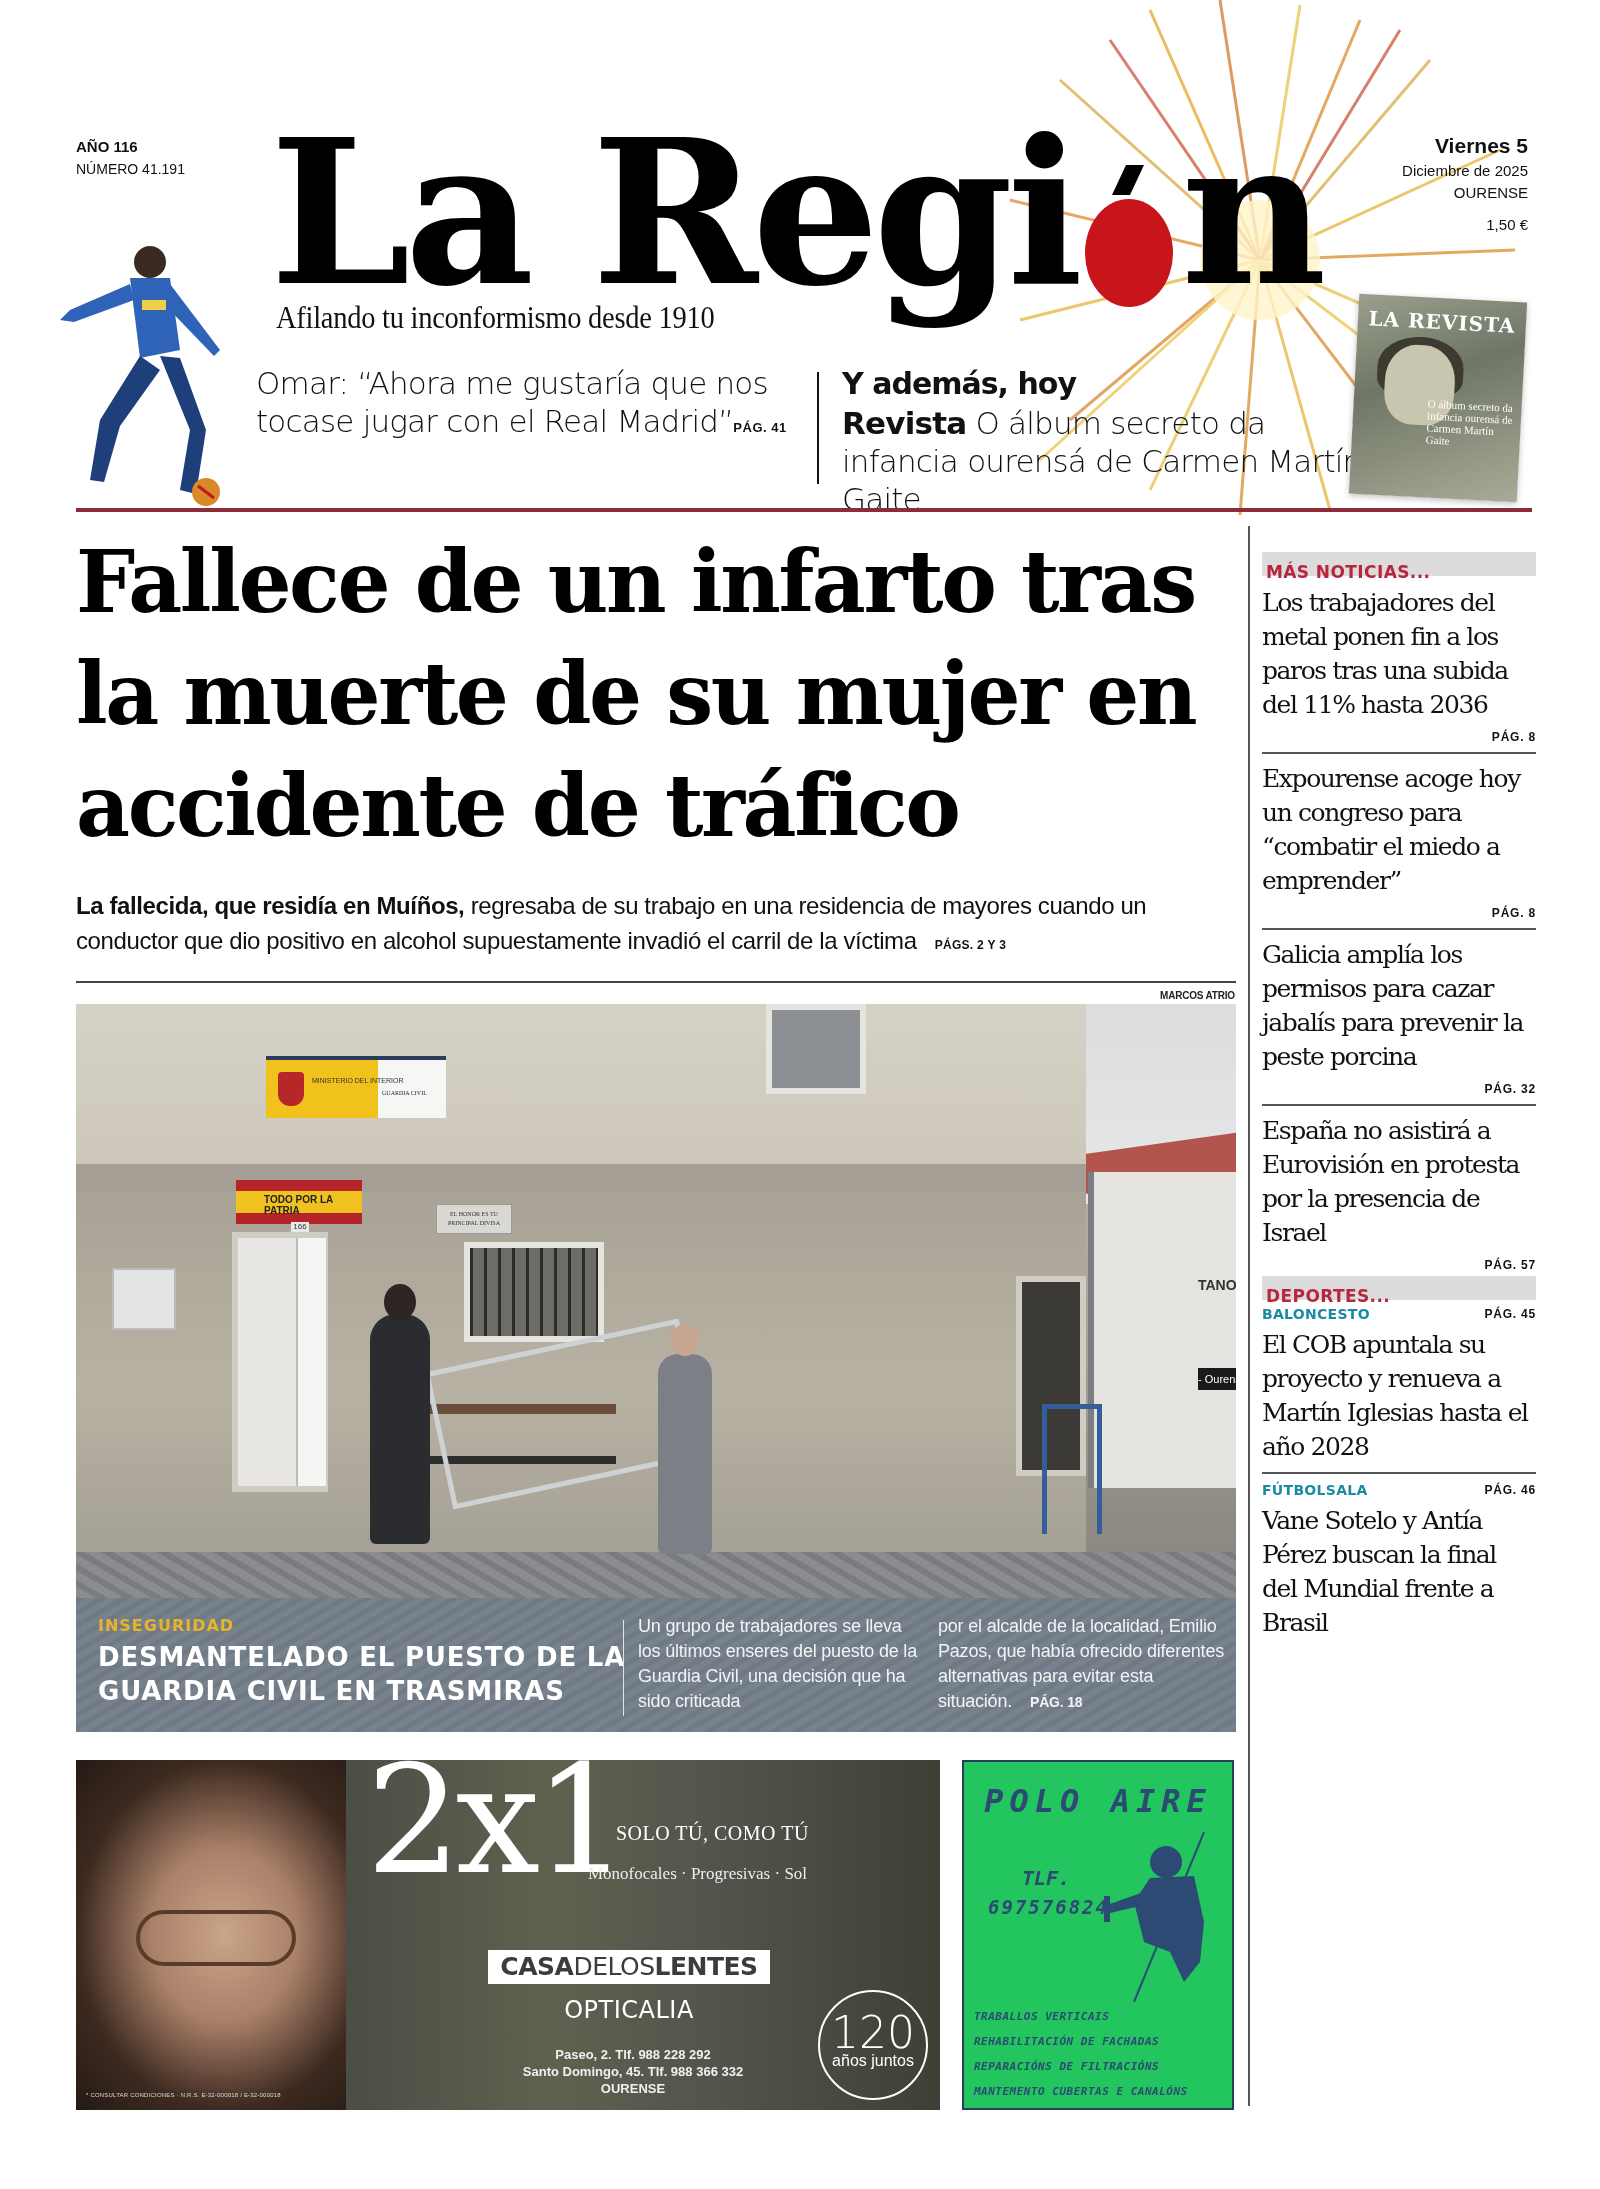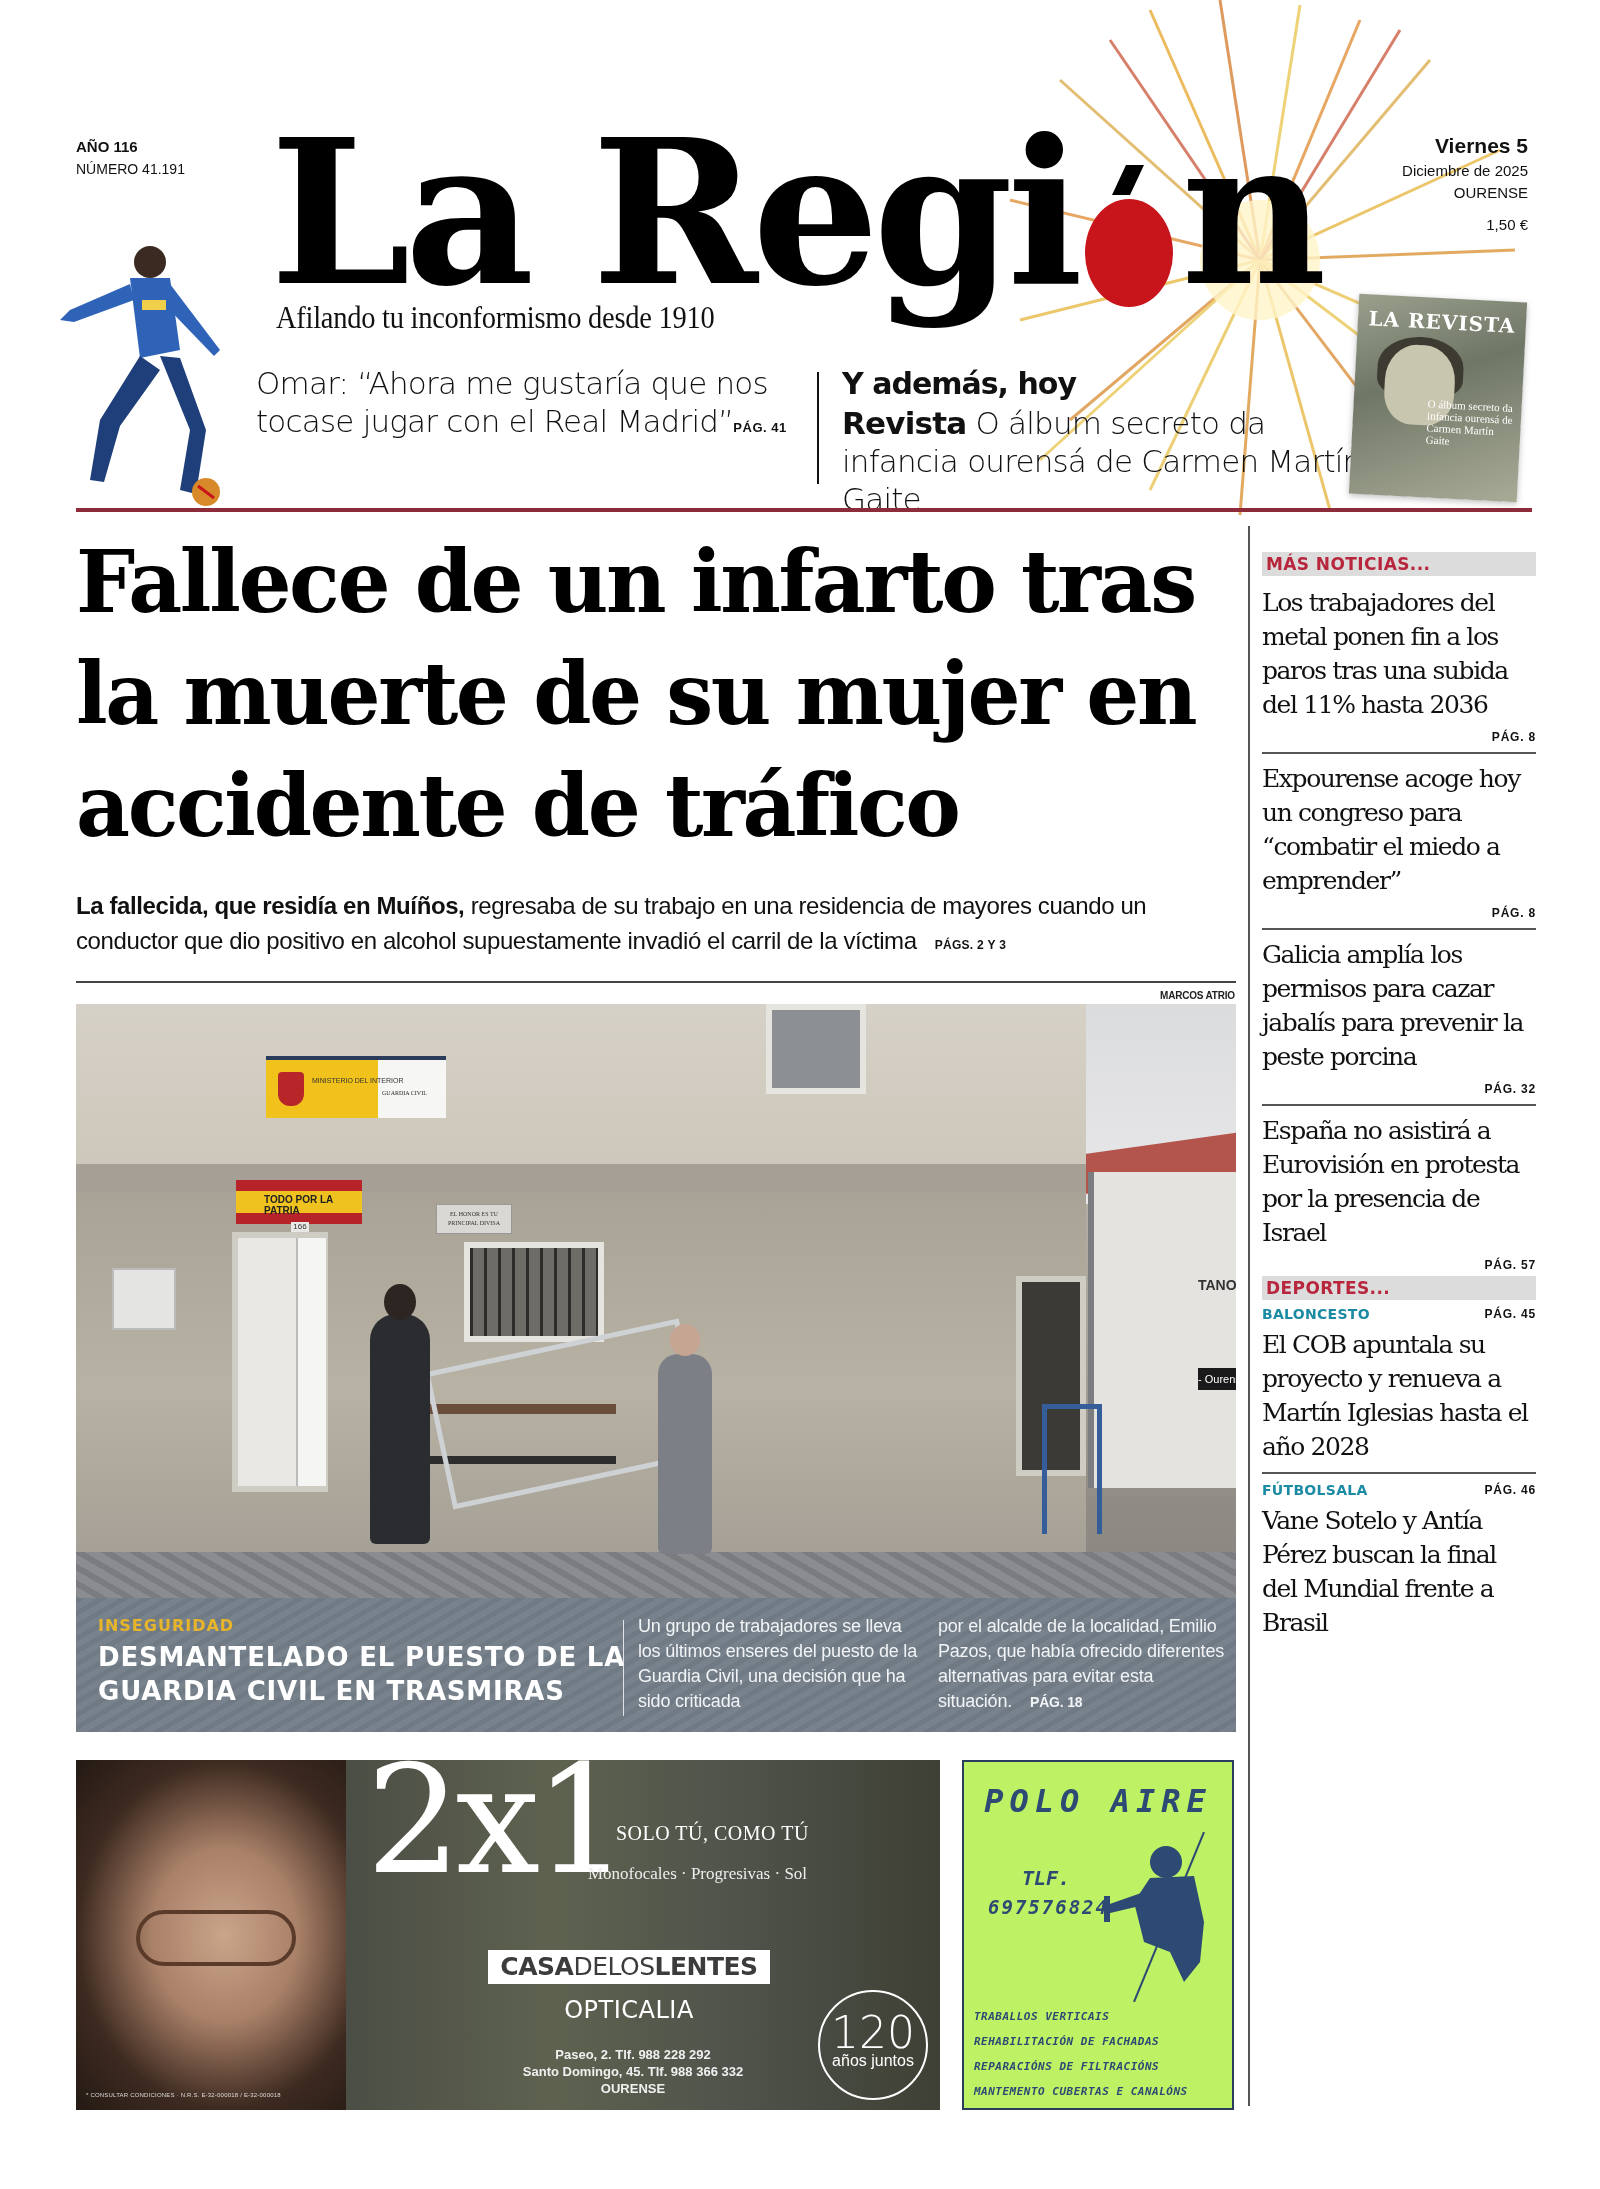--- a/index.html
+++ b/index.html
@@ -128,37 +128,37 @@
   .ad-optic .brand { position: absolute; left: 412px; top: 190px; width: 282px; height: 34px; background: #fff;
                      font-family: "DejaVu Sans", sans-serif; font-weight: bold; font-size: 25px; line-height: 34px; text-align: center; color: #3c3c3c; letter-spacing: -0.5px; }
   .ad-optic .brand .thin { font-weight: normal; }
   .ad-optic .opticalia { position: absolute; left: 412px; top: 236px; width: 282px; text-align: center; font-family: "DejaVu Sans", sans-serif; font-size: 24px; color: #fff; letter-spacing: 0.5px; }
   .ad-optic .addr { position: absolute; left: 392px; top: 286px; width: 330px; text-align: center; font-family: "Liberation Sans", sans-serif; font-size: 13px; line-height: 17px; color: #f0f0f0; font-weight: bold; }
   .ad-optic .years { position: absolute; left: 742px; top: 230px; width: 110px; height: 110px; border: 2px solid #fff; border-radius: 50%; color: #fff; text-align: center; }
   .ad-optic .years .n { display: block; font-family: "DejaVu Sans", sans-serif; font-size: 44px; line-height: 46px; margin-top: 18px; font-weight: 200; }
   .ad-optic .years .s { display: block; font-size: 16px; margin-top: -4px; }
   .ad-optic .fine { position: absolute; left: 10px; top: 332px; font-size: 6px; color: #ddd; letter-spacing: 0.2px; }
 
-  .ad-polo { left: 962px; top: 1760px; width: 272px; height: 350px; background: #bef264; border: 2px solid #2a3d5c; }
+  .ad-polo { left: 962px; top: 1760px; width: 272px; height: 350px; background: #22c55e; border: 2px solid #2a3d5c; }
   .ad-polo .ptitle { position: absolute; left: 0; top: 20px; width: 100%; text-align: center; font-family: "DejaVu Sans Mono", monospace;
                      font-weight: bold; font-style: italic; font-size: 32px; letter-spacing: 6px; color: #2c4a74; }
   .ad-polo .tlf { position: absolute; left: 58px; top: 104px; font-family: "DejaVu Sans Mono", monospace; font-style: italic; font-weight: bold; font-size: 20px; color: #2c4a74; }
   .ad-polo .phone { position: absolute; left: 24px; top: 134px; font-family: "DejaVu Sans Mono", monospace; font-style: italic; font-weight: bold; font-size: 19px; letter-spacing: 2px; color: #2c4a74; }
   .ad-polo .climber { position: absolute; left: 140px; top: 70px; width: 110px; height: 170px; }
   .ad-polo .services { position: absolute; left: 10px; top: 242px; width: 256px; font-family: "DejaVu Sans Mono", monospace; font-style: italic; font-weight: bold;
                        font-size: 11px; line-height: 25px; color: #2c4a74; letter-spacing: 0.5px; white-space: nowrap; }
 
   
   .right-col { left: 1248px; top: 526px; width: 288px; height: 1580px; border-left: 2px solid #555; padding-left: 12px; }
   .rc-lead { font-family: "DejaVu Serif", serif; font-weight: bold; font-size: 32px; line-height: 43px; letter-spacing: -1.3px; color: #111; }
   .rc-lead-sub { margin-top: 26px; font-family: "Liberation Sans", sans-serif; font-size: 18px; line-height: 27px; letter-spacing: -0.3px; }
   .rc-lead-sub .bold { font-weight: bold; }
   .rc-lead-sub .pag { font-weight: bold; font-size: 11px; margin-left: 14px; letter-spacing: 0.3px; }
   .section-bar { background: #dcdcdc; color: #b8263d; font-family: "DejaVu Sans", sans-serif; font-weight: bold; font-size: 17px;
-                 letter-spacing: 0.4px; padding: 1px 4px; height: 24px; line-height: 22px; }
+                 letter-spacing: 0.4px; padding: 9px 4px; height: 24px; line-height: 22px; }
   .rc-item { border-bottom: 2px solid #555; padding-bottom: 8px; margin-bottom: 8px; }
   .rc-item:last-child { border-bottom: none; }
   .rc-head { font-family: "DejaVu Serif", serif; font-size: 25px; line-height: 34px; letter-spacing: -1.4px; color: #111; }
   .rc-pag { text-align: right; font-family: "Liberation Sans", sans-serif; font-weight: bold; font-size: 12px; letter-spacing: 0.8px; margin-top: 8px; }
   .sport-row { display: flex; justify-content: space-between; align-items: center; margin-top: 6px; }
   .sport-kicker { font-family: "DejaVu Sans", sans-serif; font-weight: bold; font-size: 14px; color: #1b8aa3; letter-spacing: 0.3px; }
   .sport-pag { font-family: "Liberation Sans", sans-serif; font-weight: bold; font-size: 12px; letter-spacing: 0.8px; }
 </style>
 </head>
 <body>

